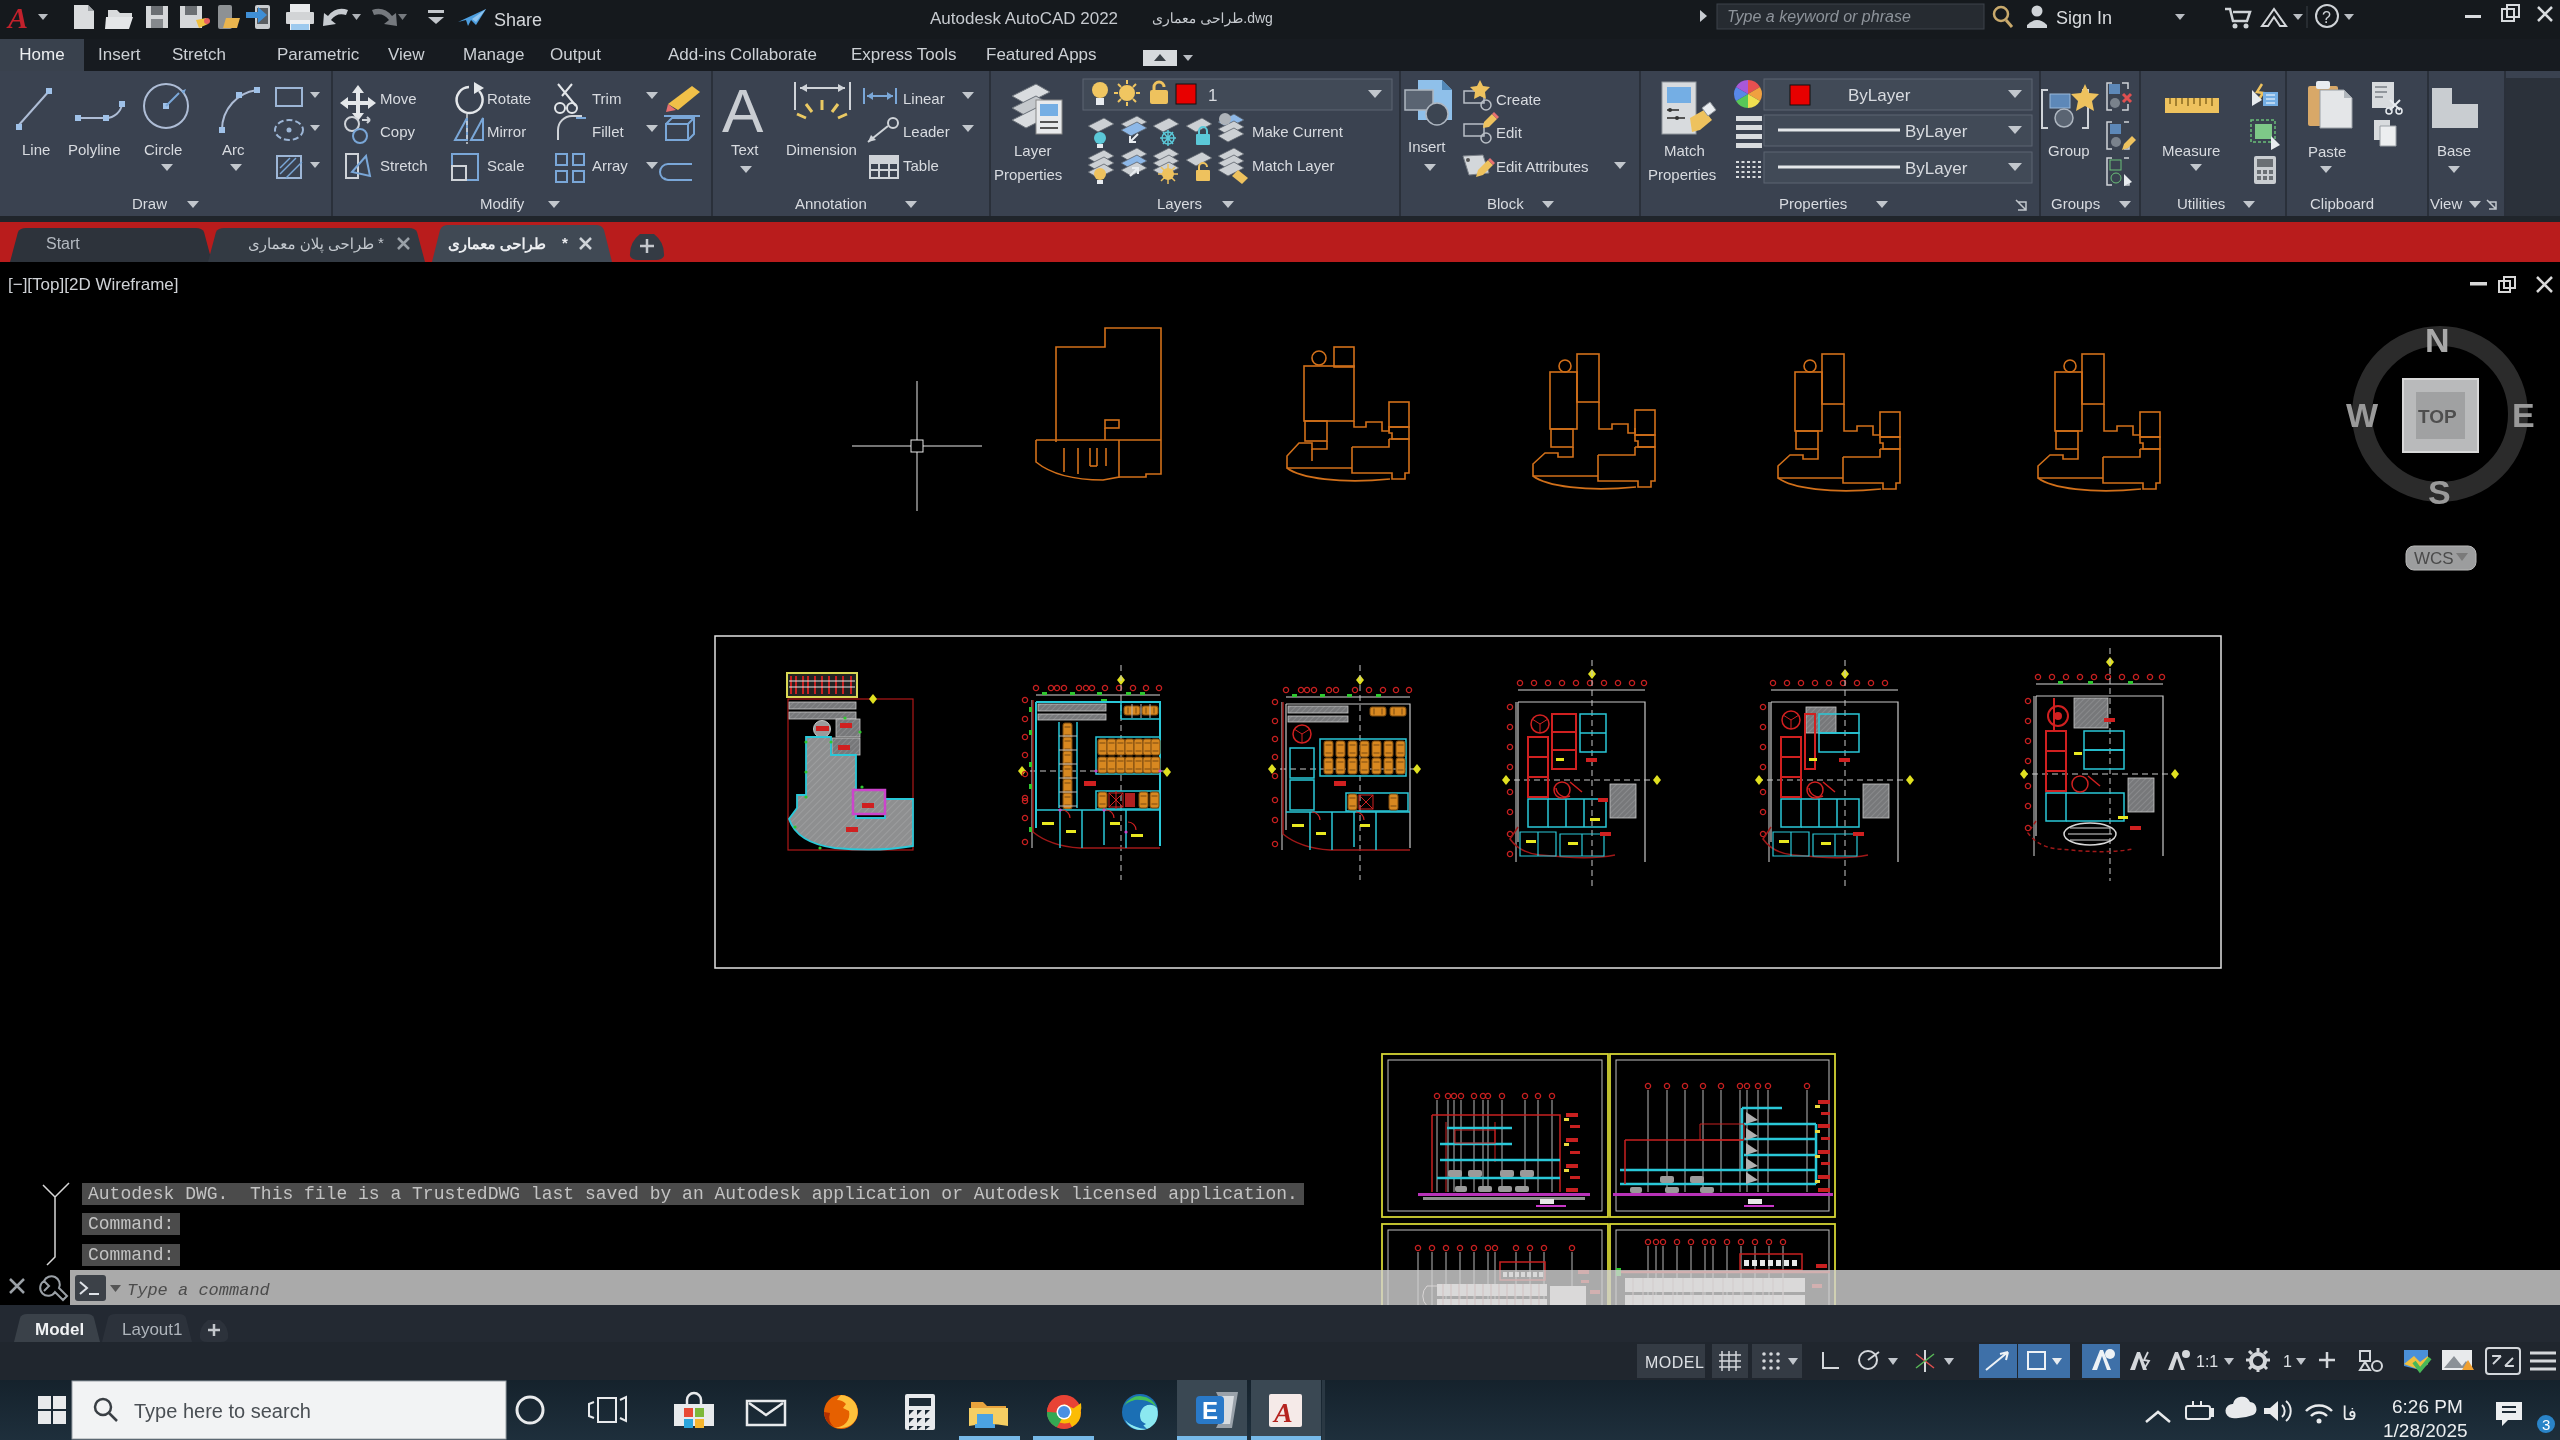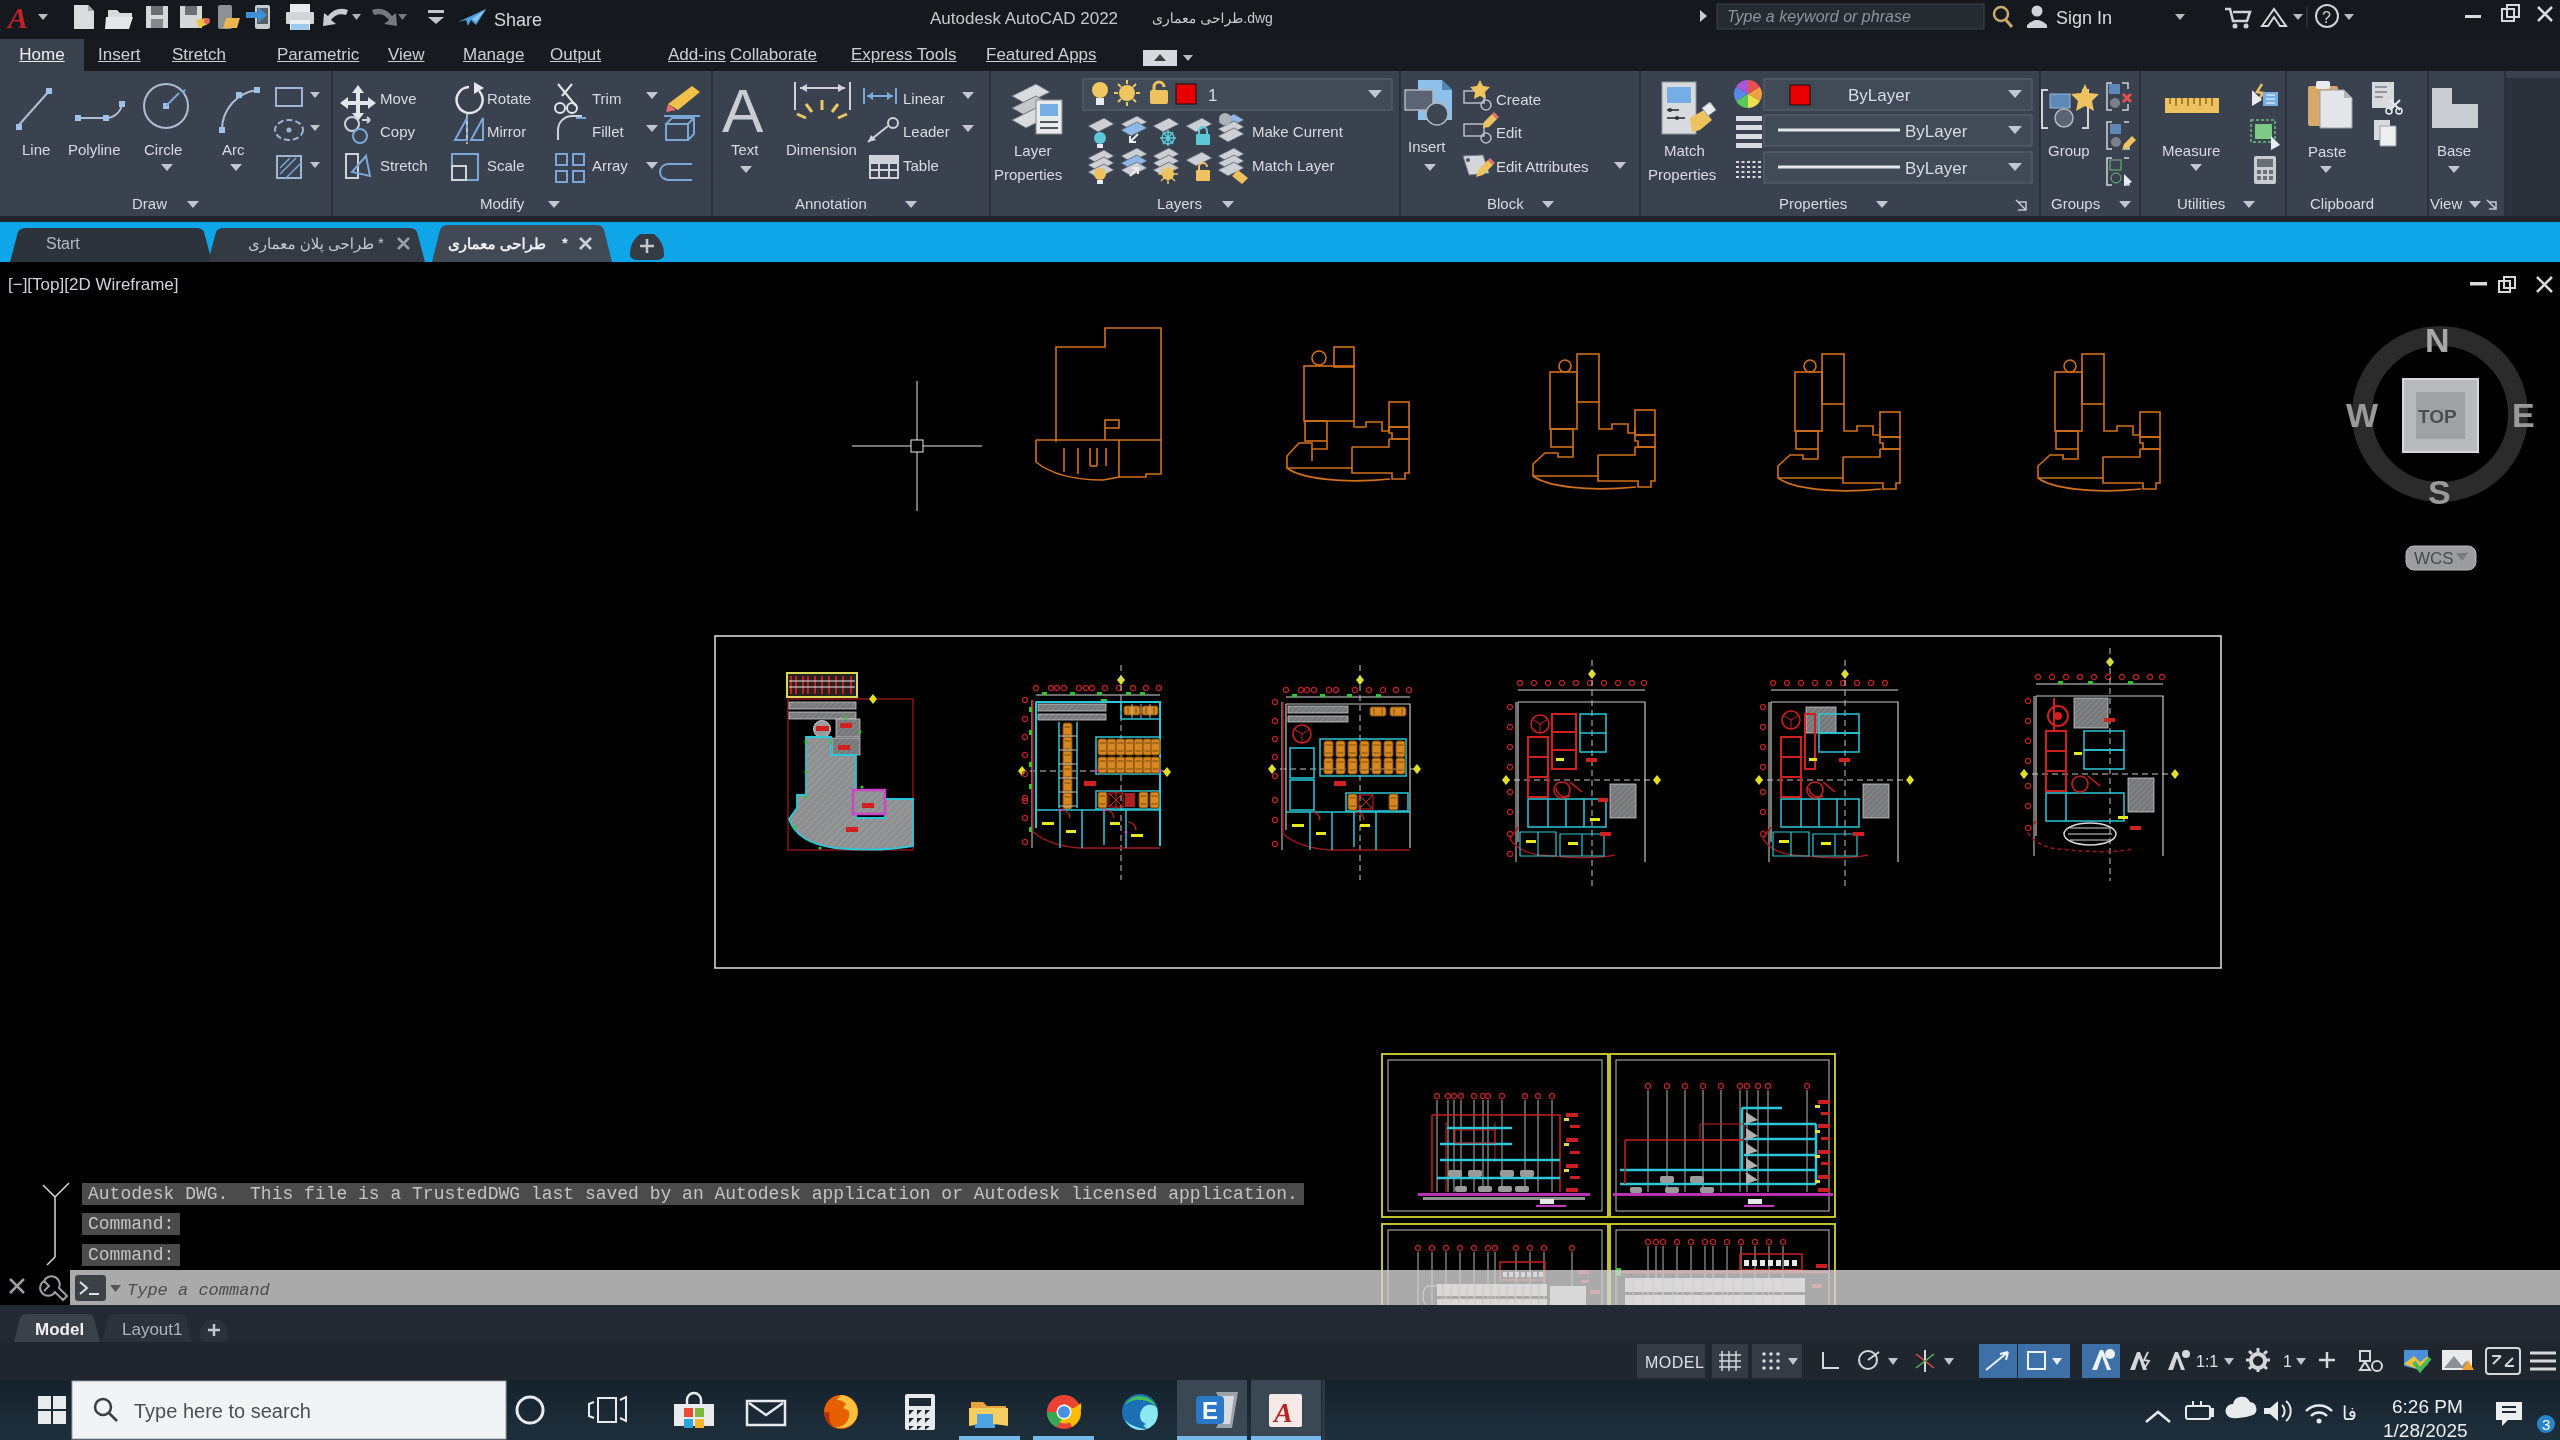--- a/index.html
+++ b/index.html
@@ -5,27 +5,27 @@
   * { margin:0; padding:0; box-sizing:border-box; }
   html,body { width:2560px; height:1440px; overflow:hidden; background:#000; }
   #root { position:absolute; left:0; top:0; width:2560px; height:1440px;
           font-family:"Liberation Sans", sans-serif; }
   .abs { position:absolute; }
   
   #titlebar { left:0; top:0; width:2560px; height:40px; background:#15191d; }
   #tabrow   { left:0; top:39px; width:2560px; height:32px; background:#171b20; }
   #ribbon   { left:0; top:71px; width:2560px; height:145px; background:#3a4250; }
   #ribbonedge { left:0; top:216px; width:2560px; height:6px; background:#20252b; }
-  #filetabs { left:0; top:222px; width:2560px; height:40px; background:#0ea5e9; }
+  #filetabs { left:0; top:222px; width:2560px; height:40px; background:#b91c1c; }
   #canvas   { left:0; top:262px; width:2560px; height:833px; background:#000; }
   #modelbar { left:0; top:1305px; width:2560px; height:37px; background:#232932; }
   #statusbar{ left:0; top:1342px; width:2560px; height:38px; background:#20262e; }
   #taskbar  { left:0; top:1380px; width:2560px; height:60px; background:#1d2a35; }
 
-  .rtab { position:absolute; top:0; height:32px; line-height:32px; color:#ccd0d5; font-size:17px;text-decoration:underline; }
+  .rtab { position:absolute; top:0; height:32px; line-height:32px; color:#ccd0d5; font-size:17px; }
   .rtab.active { background:#39414d; color:#eceef0; }
 </style>
 </head>
 <body>
 <div id="root">
   <div class="abs" id="titlebar">
     <svg width="2560" height="40" style="position:absolute;left:0;top:0">
 
       <text x="8" y="28" font-size="30" font-weight="bold" font-style="italic" fill="#c2212c" font-family="Liberation Serif">A</text>
       <path d="M38 14 l10 0 l-5 6 z" fill="#b9bdc2"></path>

